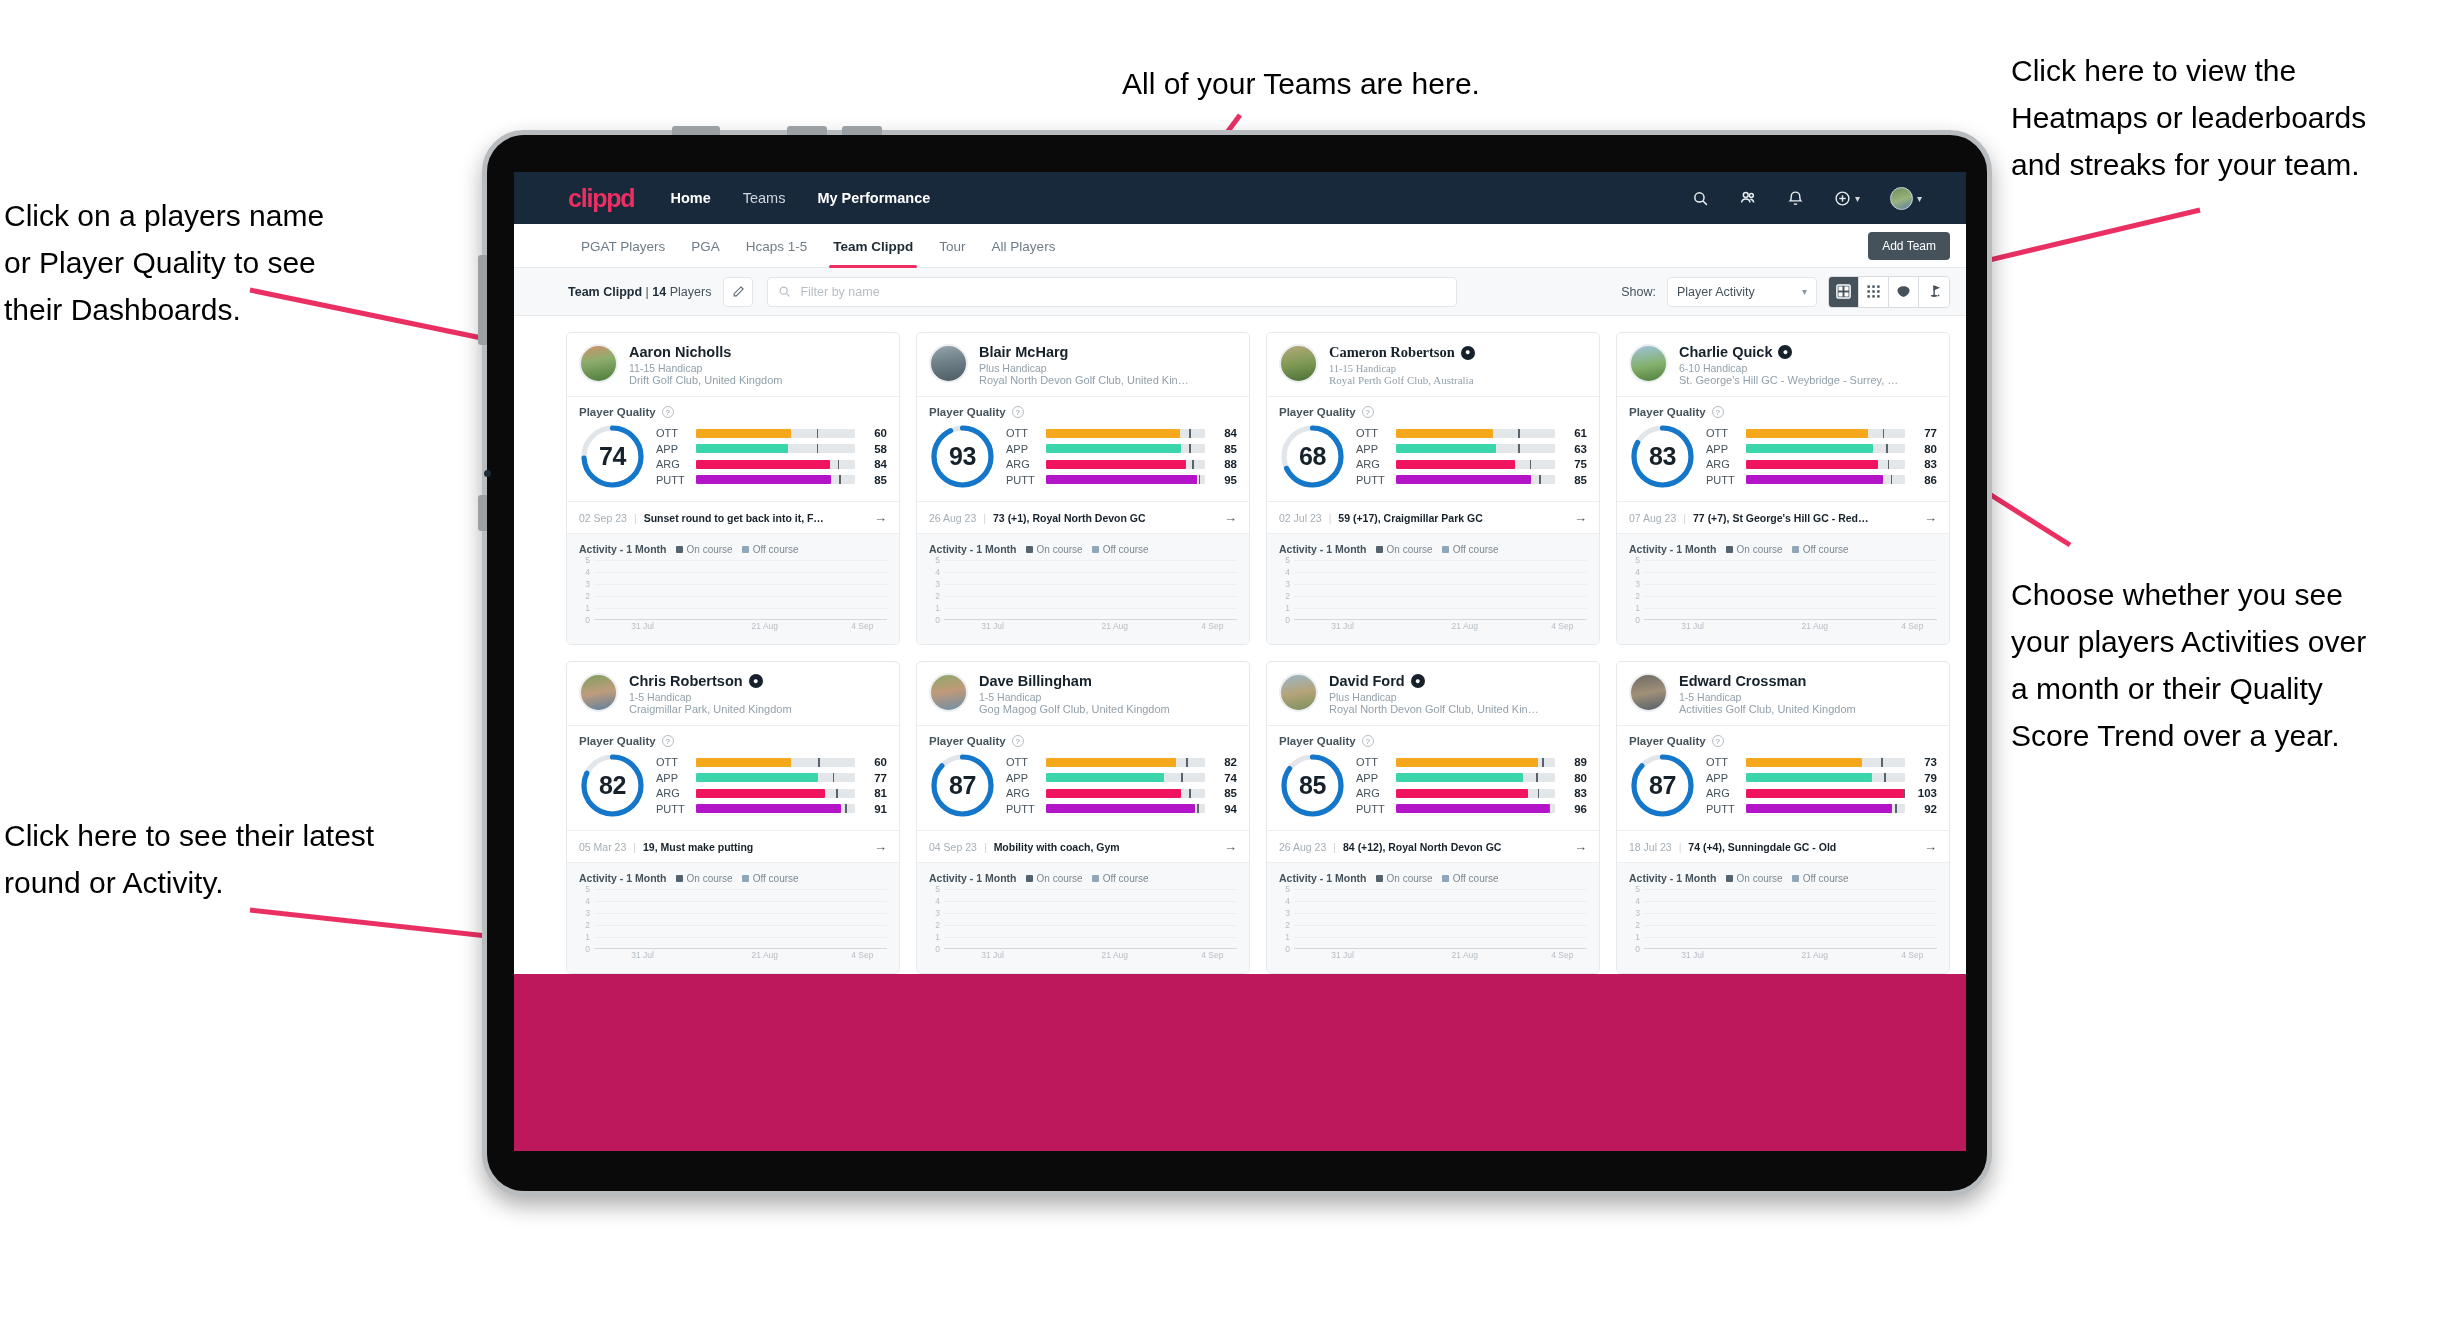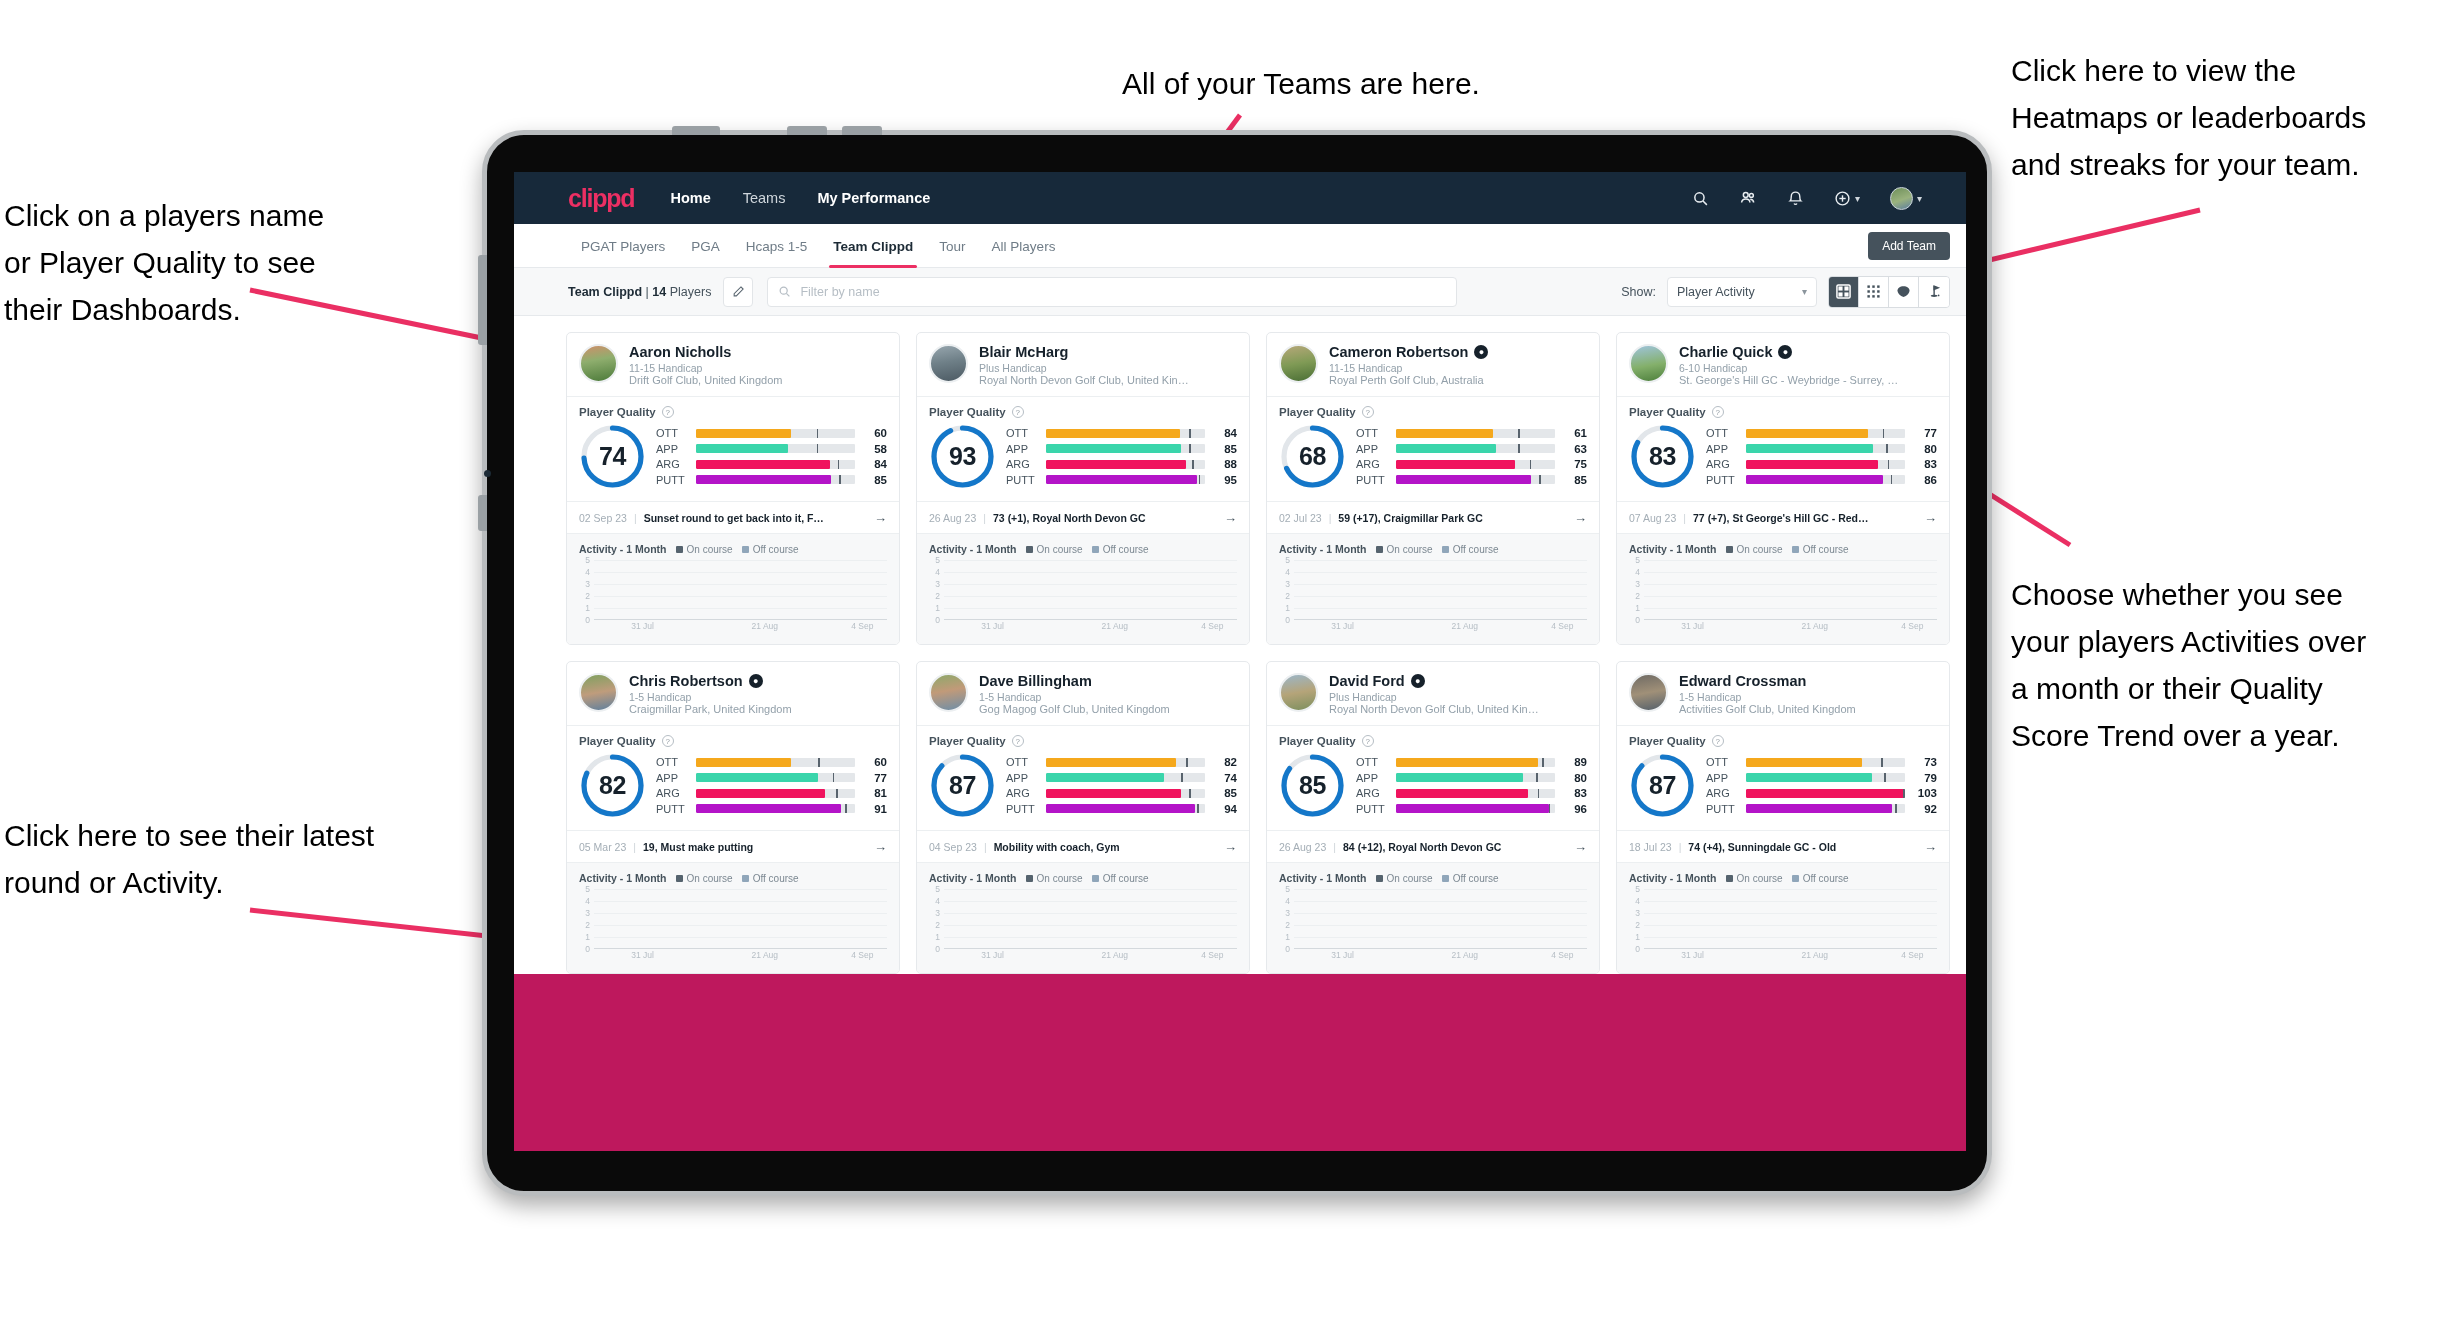--- a/index.html
+++ b/index.html
@@ -611,21 +611,21 @@
                   <span class="xlbl" style="left:16.6%">31 Jul</span>
                   <span class="xlbl" style="left:58.3%">21 Aug</span>
                   <span class="xlbl" style="left:91.6%">4 Sep</span>
                 </span>
       </div>
     </div>
           </div>
           <div class="card">
     <div class="c-head">
       <span class="c-avatar" style="background-image:linear-gradient(170deg,#b7a87a 0%,#7f9a55 50%,#4a6e35 100%)"></span>
-      <span style="min-width:0;">
+      <span style="min-width:0;font-family:Liberation Serif, serif;">
         <span class="c-name">
           <span>Cameron Robertson</span>
           <span class="badge-c">●</span>
         </span>
         <span class="c-sub" style="display:block">11-15 Handicap</span>
         <span class="c-club" style="display:block">Royal Perth Golf Club, Australia</span>
       </span>
     </div>
     <div class="divider"></div>
 

